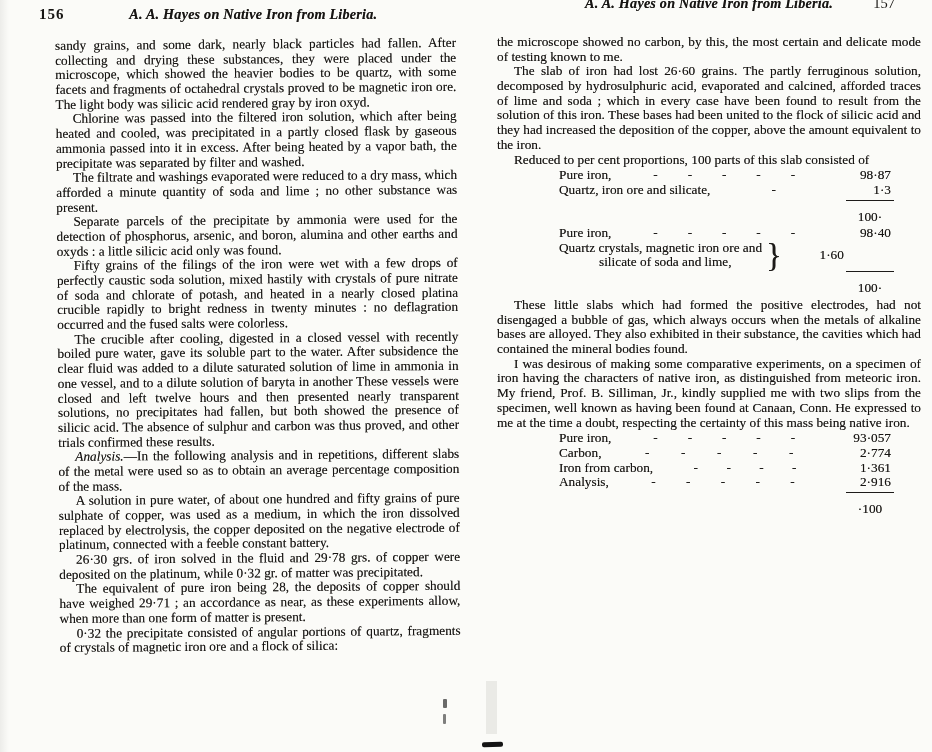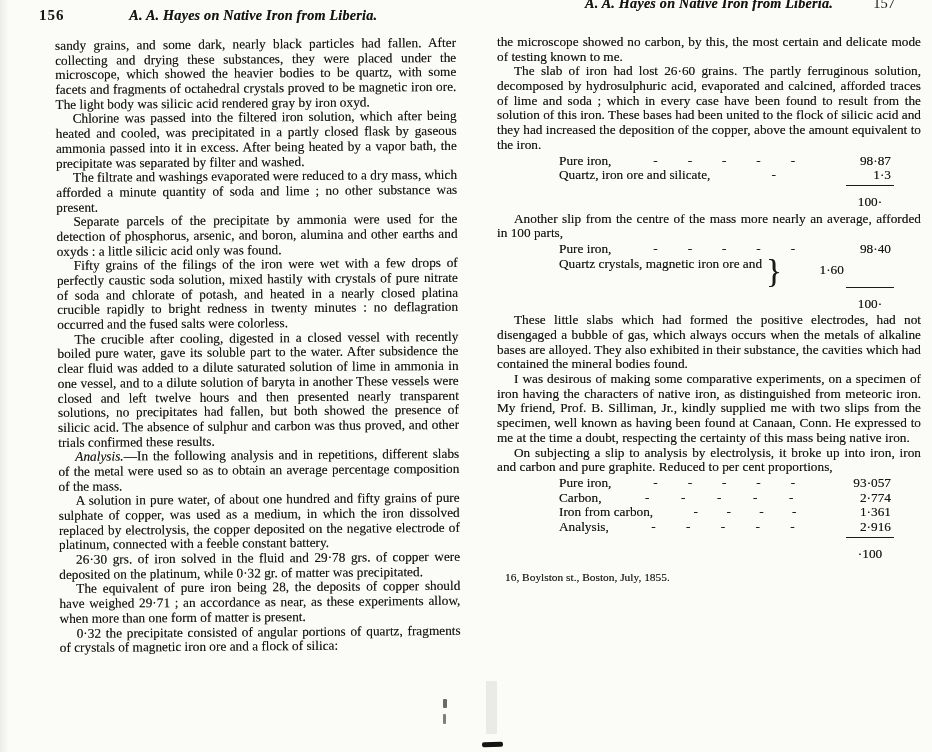--- a/index.html
+++ b/index.html
@@ -12,21 +12,21 @@
   body::after {
     content:""; position:absolute; left:0; top:0; width:9px; height:100%;
     background:linear-gradient(90deg, rgba(0,0,0,0.06), rgba(0,0,0,0));
     pointer-events:none;
   }
   .page-col { position:absolute; }
   .left-col  { left:55px;  top:6px; width:401px; }
   .right-col { left:497px; top:0;   width:424px; }
 
   .pg-header { position:relative; height:18px; white-space:nowrap; }
-  .left-col .pg-header { display:flex; align-items:center; }
+  .left-col .pg-header { display:flex; align-items:flex-start; }
   .left-col .pagenum { font-weight:bold; font-size:15px; margin-left:-16px; letter-spacing:1px; }
   .running-head {
     font-style:italic; font-weight:600; font-size:14.2px; letter-spacing:0.2px;
     text-shadow:0 0 0.3px rgba(20,18,16,0.6);
   }
   .left-col .running-head { flex:1; text-align:center; padding-right:14px; }
   
   .right-col .pg-header { height:13px; overflow:hidden; }
   .right-col .running-head { position:absolute; top:-5px; left:0; right:0; text-align:center; }
   .right-col .pagenum { position:absolute; top:-5px; right:26px; font-size:14.5px; }
@@ -41,21 +41,21 @@
   p.para { margin:0; }
   p.para.indent { text-indent:17px; }
   p.para i { font-style:italic; }
 
   .atable { margin:1px 0 2px 0; }
   .trow { display:flex; align-items:baseline; padding-left:62px; }
   .tlabel { white-space:nowrap; }
   .tdashes { flex:1; display:flex; justify-content:space-evenly; padding:0 12px; }
   .tdashes span { display:inline-block; }
   .tvalue { min-width:54px; text-align:right; margin-right:30px; white-space:nowrap; }
-  .brace-row { align-items:flex-start; }
+  .brace-row { align-items:center; }
   .blabel { display:flex; flex-direction:column; line-height:14.2px; }
   .blabel .l2 { padding-left:40px; }
   .brace { font-size:33px; font-weight:400; line-height:28px; margin:0 8px 0 4px; color:#1c1a18; }
   .brace-row .tvalue { align-self:center; }
   .ttotal { text-align:right; padding-right:27px; margin:2px 0 1px 0; }
   .total-line {
     display:inline-block; border-top:1.4px solid #1d1b19;
     padding-top:9px; min-width:48px; text-align:center;
   }
 
@@ -93,20 +93,21 @@
 </section>
 
 <section class="page-col right-col">
   <header class="pg-header">
     <span class="running-head">A. A. Hayes on Native Iron from Liberia.</span>
     <span class="pagenum">157</span>
   </header>
   <div class="page-body" id="right-body">
       <p class="para">the microscope showed no carbon, by this, the most certain and delicate mode of testing known to me.</p>
       <p class="para indent">The slab of iron had lost 26·60 grains.  The partly ferruginous solution, decomposed by hydrosulphuric acid, evaporated and calcined, afforded traces of lime and soda ; which in every case have been found to result from the solution of this iron. These bases had been united to the flock of silicic acid and they had increased the deposition of the copper, above the amount equivalent to the iron.</p>
+      <p class="para indent">Reduced to per cent proportions, 100 parts of this slab consisted of</p>
       <div class="atable">
         <div class="trow">
           <span class="tlabel">Pure iron,</span>
           <span class="tdashes">
             <span>-</span>
             <span>-</span>
             <span>-</span>
             <span>-</span>
             <span>-</span>
           </span>
@@ -114,45 +115,44 @@
         </div>
         <div class="trow">
           <span class="tlabel">Quartz, iron ore and silicate,</span>
           <span class="tdashes">
             <span>-</span>
           </span>
           <span class="tvalue">1·3</span>
         </div>
         <div class="ttotal"><span class="total-line">100·</span></div>
       </div>
-      <p class="para indent">Another slip from the centre of the mass more nearly an average, afforded in 100 parts,</p>
       <div class="atable">
         <div class="trow">
           <span class="tlabel">Pure iron,</span>
           <span class="tdashes">
             <span>-</span>
             <span>-</span>
             <span>-</span>
             <span>-</span>
             <span>-</span>
           </span>
           <span class="tvalue">98·40</span>
         </div>
         <div class="trow brace-row">
           <span class="blabel">
             <span>Quartz crystals, magnetic iron ore and</span>
+            <span class="l2">silicate of soda and lime,</span>
           </span>
           <span class="brace">}</span>
           <span class="tvalue">1·60</span>
         </div>
         <div class="ttotal"><span class="total-line">100·</span></div>
       </div>
       <p class="para indent">These little slabs which had formed the positive electrodes, had not disengaged a bubble of gas, which always occurs when the metals of alkaline bases are alloyed.  They also exhibited in their substance, the cavities which had contained the mineral bodies found.</p>
       <p class="para indent">I was desirous of making some comparative experiments, on a specimen of iron having the characters of native iron, as distinguished from meteoric iron.  My friend, Prof. B. Silliman, Jr., kindly supplied me with two slips from the specimen, well known as having been found at Canaan, Conn.  He expressed to me at the time a doubt, respecting the certainty of this mass being native iron.</p>
-      <p class="para indent">On subjecting a slip to analysis by electrolysis, it broke up into iron, iron and carbon and pure graphite.  Reduced to per cent proportions,</p>
       <div class="atable">
         <div class="trow">
           <span class="tlabel">Pure iron,</span>
           <span class="tdashes">
             <span>-</span>
             <span>-</span>
             <span>-</span>
             <span>-</span>
             <span>-</span>
           </span>
@@ -185,20 +185,19 @@
             <span>-</span>
             <span>-</span>
             <span>-</span>
             <span>-</span>
             <span>-</span>
           </span>
           <span class="tvalue">2·916</span>
         </div>
         <div class="ttotal"><span class="total-line">·100</span></div>
       </div>
-      <div class="footnote">16, Boylston st., Boston, July, 1855.</div>
     </div>
 </section>
 
 <div class="artifact gutter-shade"></div>
 <div class="artifact ink-speck1"></div>
 <div class="artifact ink-speck2"></div>
 <div class="artifact ink-dash"></div>
 
 </body></html>

